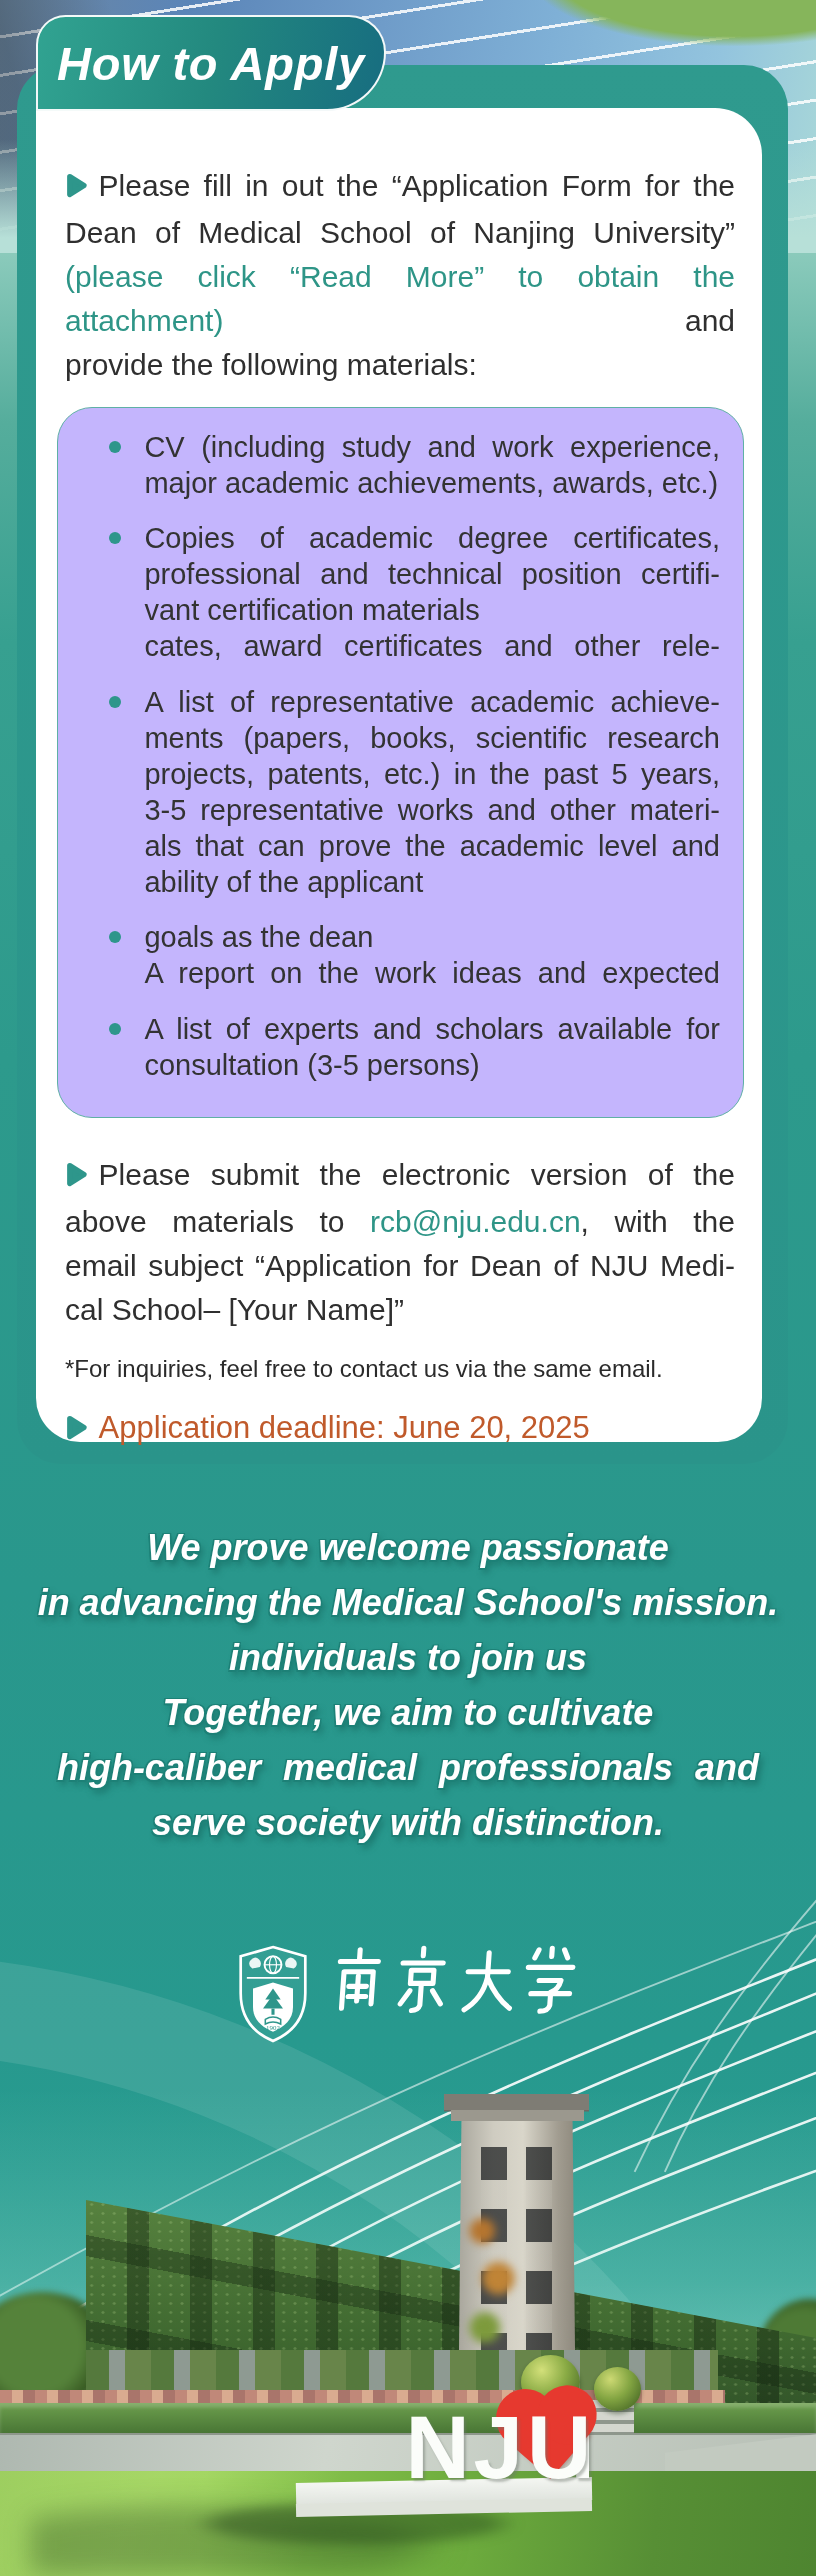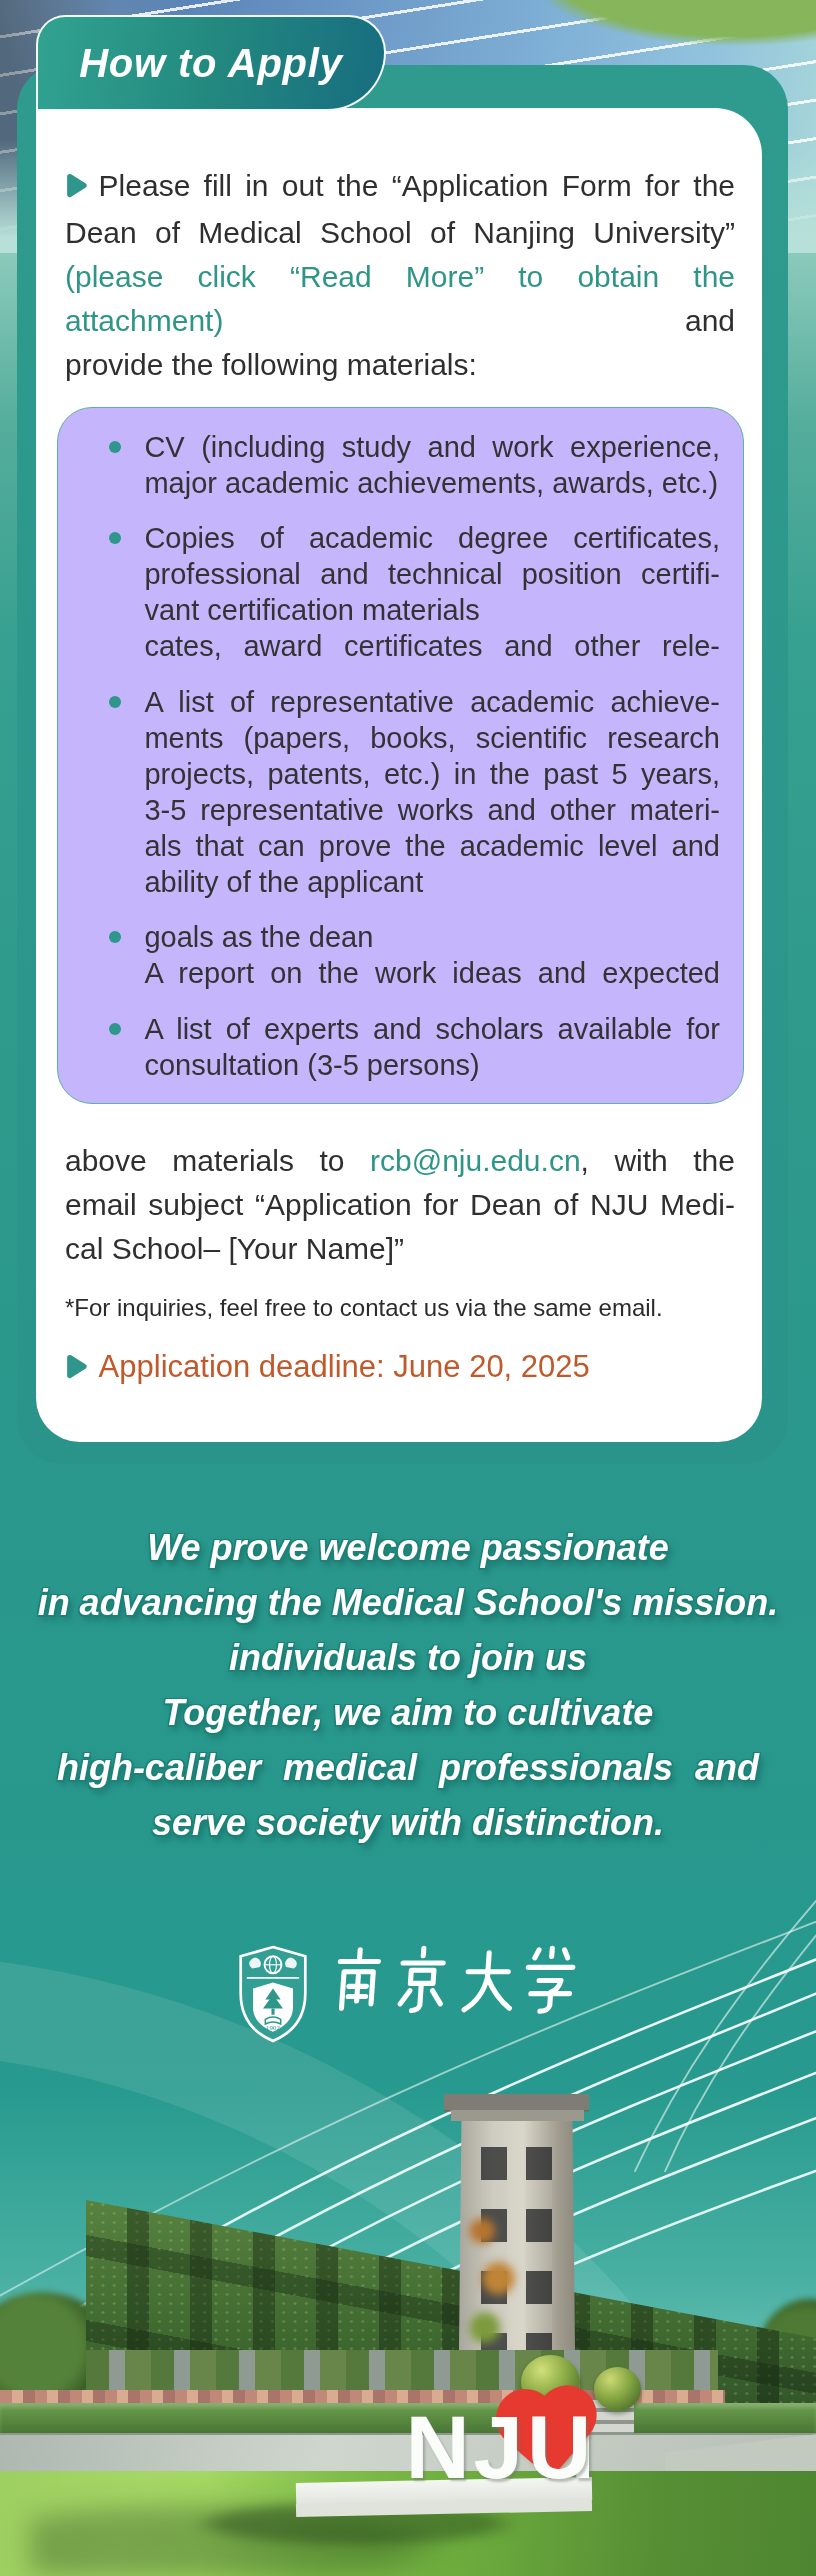--- a/index.html
+++ b/index.html
@@ -18,31 +18,31 @@
     background:linear-gradient(180deg, rgba(183,224,216,0) 55%, #b7e0d8 94%);}
   
   .backing{position:absolute;left:16.6px;top:65px;width:771px;height:1399px;border-radius:44px;
     background:linear-gradient(180deg,#2f9a8e,#2a948a);}
   .card{position:absolute;left:36px;top:108px;width:726px;height:1334px;background:#fff;
     border-radius:0 47px 44px 44px;box-sizing:border-box;padding:56px 27px 0 29px;}
   .badge{position:absolute;left:36px;top:15px;width:350px;height:96px;
     border-radius:36px 45px 72px 0;border:2.3px solid rgba(255,255,255,.95);box-sizing:border-box;
     background:linear-gradient(100deg,#31a391 0%,#23897f 50%,#176d80 100%);
     display:flex;align-items:center;justify-content:center;}
-  .badge span{color:#fff;font-size:40px;font-weight:700;font-style:italic;letter-spacing:0.8px;}
+  .badge span{color:#fff;font-size:47px;font-weight:700;font-style:italic;letter-spacing:0.8px;}
   
   .pline{font-size:30px;line-height:44px;color:#2f2f2f;}
   .jline{text-align:justify;text-align-last:justify;}
   .jline.end{text-align-last:left;}
   .teal{color:#2E9587;}
   .arrow-svg{display:inline-block;vertical-align:-3px;margin-right:10.6px;}
   .box{margin:19.6px -9px 0 -7.6px;background:#c4b5fd;border:1.5px solid #5FB0A5;border-radius:35px;
     padding:21px 23px 18px 51px;}
   .item{position:relative;padding-left:35px;margin-bottom:19.6px;}
-  .item:last-child{margin-bottom:2px;}
+  .item:last-child{margin-bottom:16px;}
   .dot{position:absolute;left:0;top:12px;width:12px;height:12px;border-radius:50%;background:#2E968B;}
   .cl{font-size:29px;line-height:36px;color:#333;}
   .submit-p{margin-top:35px;}
   .note{margin-top:23px;font-size:24px;color:#2b2b2b;}
   .deadline{margin-top:27px;font-size:31px;color:#C05A2B;}
   
   .welcome{position:absolute;top:1520px;left:0;width:816px;text-align:center;}
   .welcome div{color:#fff;font-weight:700;font-style:italic;font-size:36px;line-height:55px;
     text-shadow:1.5px 1.5px 0 #1d8177,-1.5px 1.5px 0 #1d8177,1.5px -1.5px 0 #1d8177,-1.5px -1.5px 0 #1d8177,
       3px 4.5px 6px rgba(16,92,84,.6);}
@@ -181,20 +181,25 @@
         <div class="cl jline">A report on the work ideas and expected</div>
       </div>
       <div class="item">
         <span class="dot"></span>
         <div class="cl jline">A list of experts and scholars available for</div>
         <div class="cl jline end">consultation (3-5 persons)</div>
       </div>
     </div>
 
     <div class="submit-p">
+      <div class="pline jline">
+        <span class="arrow-svg"><svg width="23" height="27" viewBox="0 0 30 36">
+              <path d="M6 6 L25 18 L6 30 Z" fill="#2E968B" stroke="#2E968B" stroke-width="7" stroke-linejoin="round"></path>
+            </svg></span><span>Please submit the electronic version of the</span>
+      </div>
       <div class="pline jline">
         <span>above materials to </span><span class="teal">rcb@nju.edu.cn</span><span>, with the</span>
       </div>
       <div class="pline jline">email subject “Application for Dean of NJU Medi-</div>
       <div class="pline jline end">cal School– [Your Name]”</div>
     </div>
 
     <div class="note">*For inquiries, feel free to contact us via the same email.</div>
 
     <div class="deadline">

